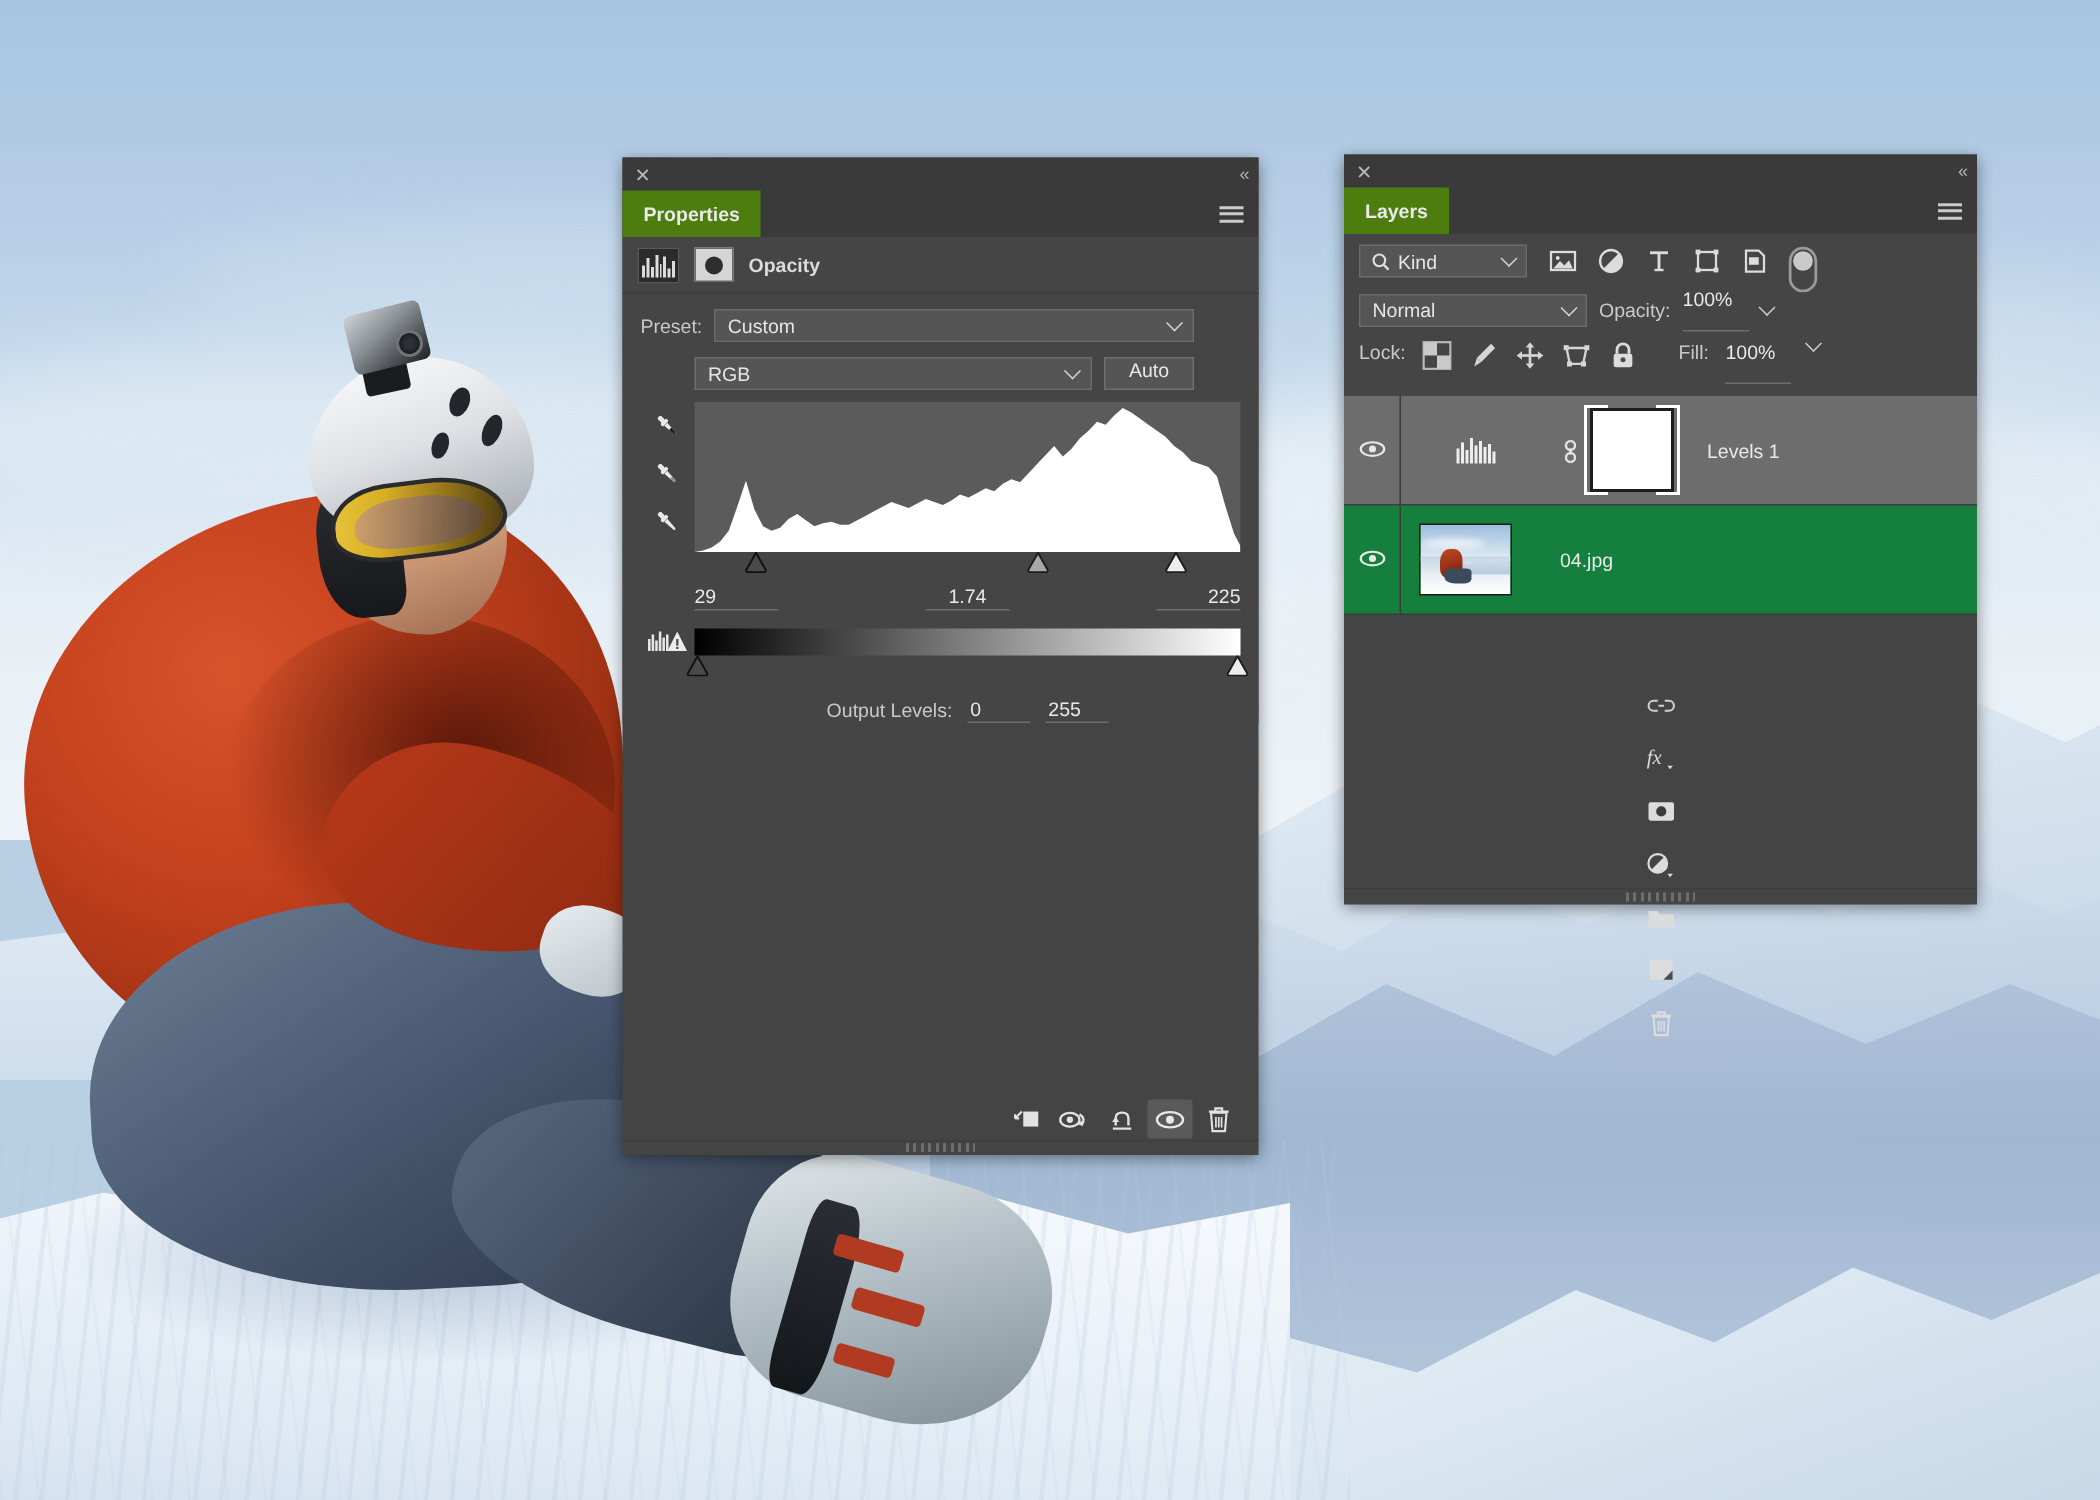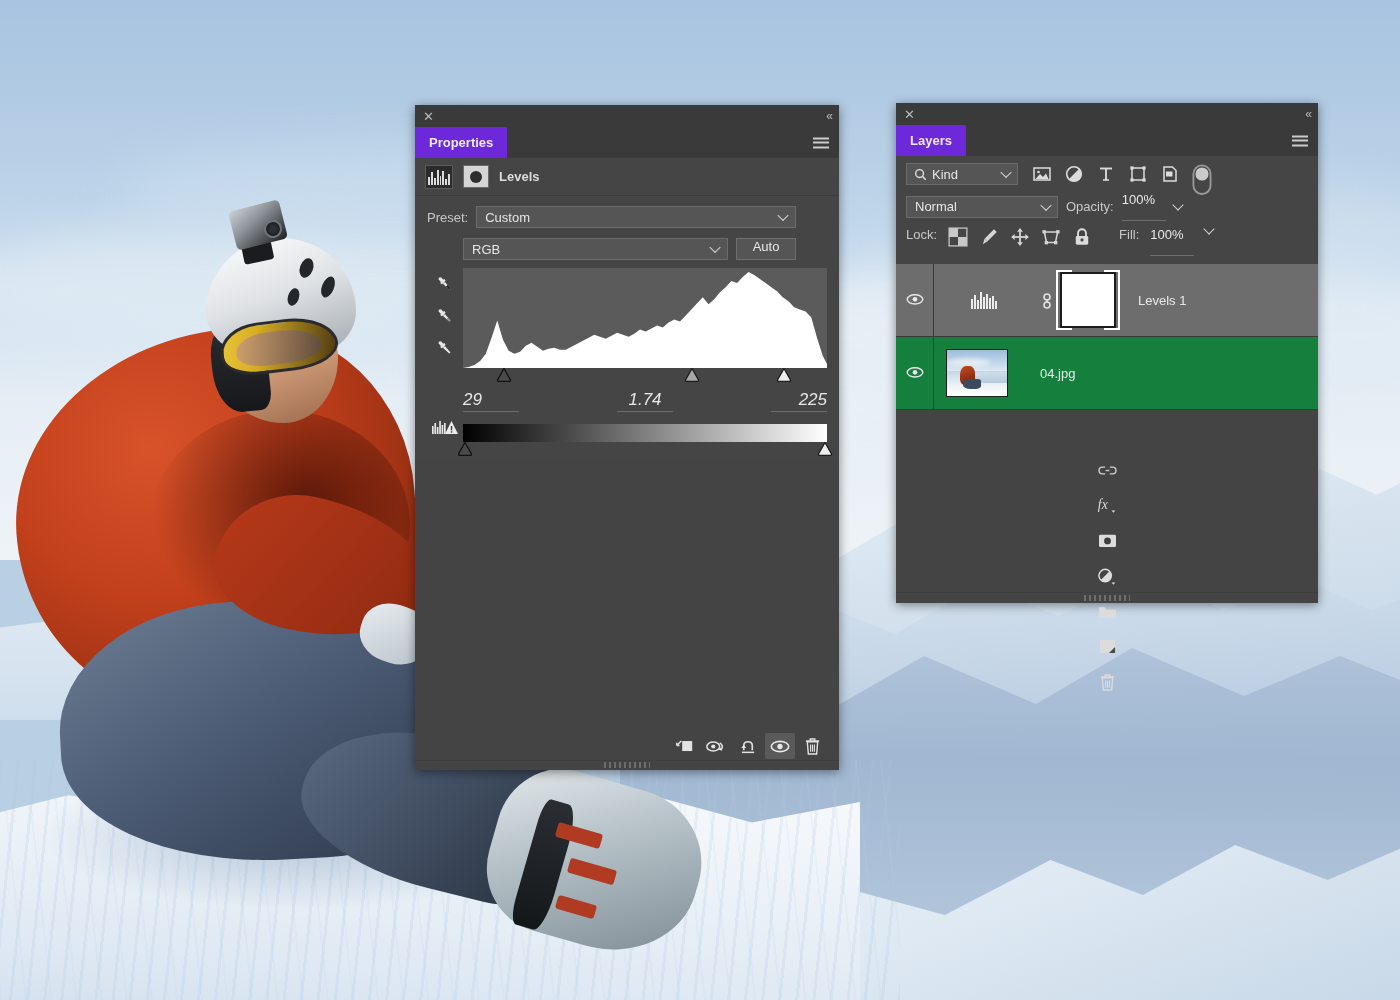--- a/index.html
+++ b/index.html
@@ -208,21 +208,21 @@
   .panel-tabbar {
     height: 31px; background: #3a3a3a;
     display: flex; align-items: stretch;
     position: relative;
   }
   .tab {
     display: flex; align-items: center; padding: 0 14px;
     font-weight: bold; font-size: 13px; color: #d8d8d8;
     background: #3a3a3a; cursor: pointer;
   }
-  .tab.active { background: #6d28d9; color: #eaeaea; }
+  .tab.active { background: #4d7c0f; color: #eaeaea; }
   .tabbar-menu {
     position: absolute; right: 10px; top: 50%; transform: translateY(-50%);
     width: 16px; height: 11px; cursor: pointer;
   }
   .tabbar-menu span {
     display: block; height: 2px; background: #cbcbcb; margin-bottom: 2.5px;
   }
   .panel-body { background: #454545; }
 
   
@@ -292,23 +292,23 @@
     position: absolute; top: 0; width: 15px; height: 14px;
     transform: translateX(-50%);
   }
   .sl-handle svg { display: block; }
 
   .level-values {
     display: flex; justify-content: space-between;
     padding-top: 6px;
   }
   .lv-field {
-    color: #e8e8e8; font-size: 17px;
+    color: #e8e8e8; font-size: 13px;
     border-bottom: 1px solid #6e6e6e; min-width: 56px;
-    text-align: left; padding-bottom: 1px; cursor: text; font-style: italic;
+    text-align: left; padding-bottom: 1px; cursor: text;
   }
   .lv-center { text-align: center; }
   .lv-right { text-align: right; }
 
   .gradient-bar {
     height: 18px; margin-top: 12px;
     background: linear-gradient(90deg, #000000 0%, #ffffff 100%);
   }
   .out-slider { position: relative; height: 16px; }
 
@@ -525,21 +525,21 @@
           <i style="height:7px"></i>
         <i style="height:15px"></i>
           <i style="height:9px"></i>
           <i style="height:14px"></i>
         <i style="height:6px"></i>
           <i style="height:11px"></i>
       </div>
       <div class="icon-mask-thumb">
           <b></b>
         </div>
-      <div class="prop-title">Levels</div>
+      <div class="prop-title">Opacity</div>
     </div>
 
     <div class="row-preset">
       <span class="label">Preset:</span>
       <div class="select" style="width:320px">
         <span>Custom</span>
       </div>
     </div>
 
     <div class="row-channel">
@@ -639,20 +639,25 @@
               <path d="M7.5 0.5 L14 12 Q14.2 13.4 12.6 13.4 L2.4 13.4 Q0.8 13.4 1 12 Z" fill="#4a4a4a" stroke="#111" stroke-width="1.3"></path>
             </svg>
           </div>
           <div class="sl-handle" style="left:calc(100% - 2px)">
             <svg viewBox="0 0 15 14" width="15" height="14">
               <path d="M7.5 0.5 L14 12 Q14.2 13.4 12.6 13.4 L2.4 13.4 Q0.8 13.4 1 12 Z" fill="#ededed" stroke="#1d1d1d" stroke-width="1.3"></path>
             </svg>
           </div>
         </div>
 
+        <div class="output-row">
+          <span class="label">Output Levels:</span>
+          <div class="out-field">0</div>
+          <div class="out-field">255</div>
+        </div>
       </div>
     </div>
 
     <div class="footer-divider"></div>
     <div class="panel-footer">
       <div class="foot-btn">
         <svg viewBox="0 0 22 18" width="20" height="17">
           <rect x="9" y="3" width="11" height="11" fill="#e2e2e2"></rect>
           <path d="M8 3 L3 8 M3 8 L6 8 M3 8 L3 5" stroke="#e2e2e2" stroke-width="1.6" fill="none"></path>
         </svg>

